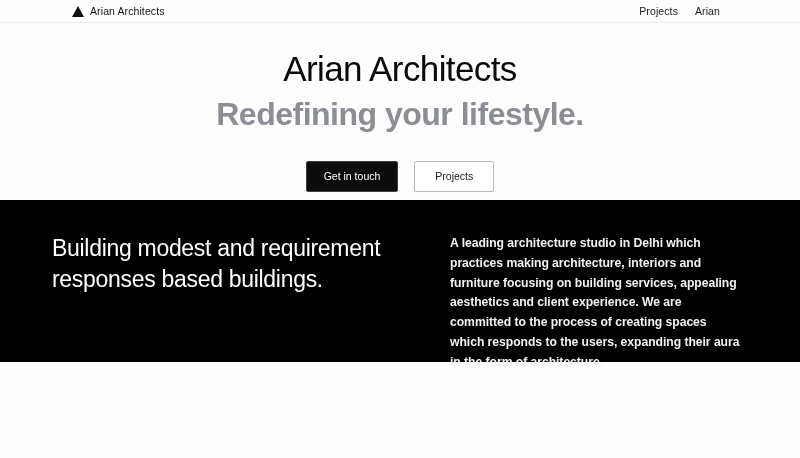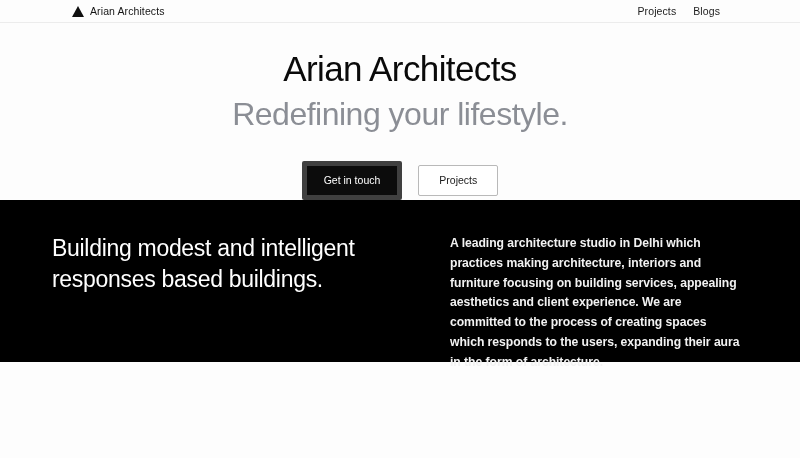--- a/index.html
+++ b/index.html
@@ -86,21 +86,21 @@
   .hero-title {
     font-size: 35px;
     font-weight: 400;
     letter-spacing: -0.6px;
     color: #0a0a0a;
     line-height: 1.12;
   }
 
   .hero-subtitle {
     font-size: 32px;
-    font-weight: 400;
+    font-weight: 700;
     letter-spacing: -0.5px;
     color: #8b8e95;
     line-height: 1.12;
     margin-top: 9px;
   }
 
   .hero-actions {
     margin-top: 28px;
     display: flex;
     justify-content: center;
@@ -114,21 +114,21 @@
     line-height: 1;
     padding: 9px 17px;
     border-radius: 2px;
     cursor: pointer;
     white-space: nowrap;
   }
 
   .btn-primary {
     background: #0c0c0c;
     color: #ffffff;
-    border: 5px solid #404040;
+    border: 1px solid #404040;
     min-width: 82px;
   }
 
   .btn-secondary {
     background: #ffffff;
     color: #1a1a1a;
     border: 1px solid #b9b9b9;
     min-width: 80px;
   }
 
@@ -217,36 +217,36 @@
 
 <div class="page">
 
   <header class="site-header">
     <div class="brand">
       <span class="brand-mark"></span>
       <span class="brand-name">Arian Architects</span>
     </div>
     <nav class="main-nav">
       <a class="nav-link">Projects</a>
-      <a class="nav-link">Blogs</a>
+      <a class="nav-link">Arian</a>
     </nav>
   </header>
 
   <section class="hero">
     <h1 class="hero-title">Arian Architects</h1>
     <p class="hero-subtitle">Redefining your lifestyle.</p>
     <div class="hero-actions">
       <button class="btn btn-primary">Get in touch</button>
       <button class="btn btn-secondary">Projects</button>
     </div>
   </section>
 
   <section class="statement-band">
     <div class="statement-left">
-      <h2 class="statement-heading">Building modest and intelligent responses based buildings.</h2>
+      <h2 class="statement-heading">Building modest and requirement responses based buildings.</h2>
     </div>
     <div class="statement-right">
       <p class="statement-body">A leading architecture studio in Delhi which practices making architecture, interiors and furniture focusing on building services, appealing aesthetics and client experience. We are committed to the process of creating spaces which responds to the users, expanding their aura in the form of architecture.</p>
     </div>
   </section>
 
 
   <div class="showcase-photo">
     <svg class="photo-canvas" viewBox="0 0 398 60" preserveAspectRatio="none">
       <defs>

